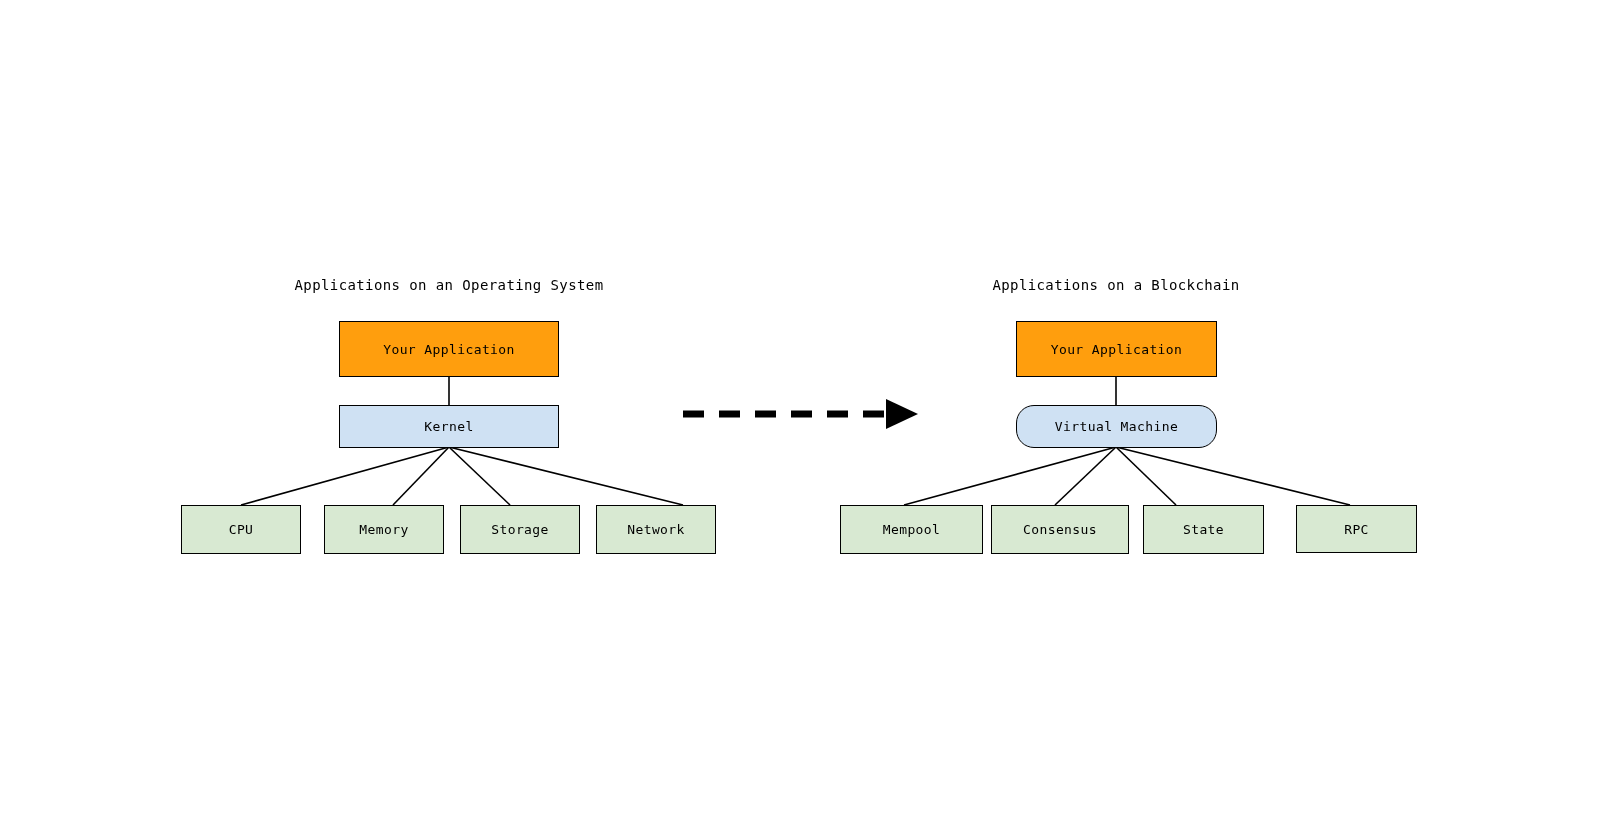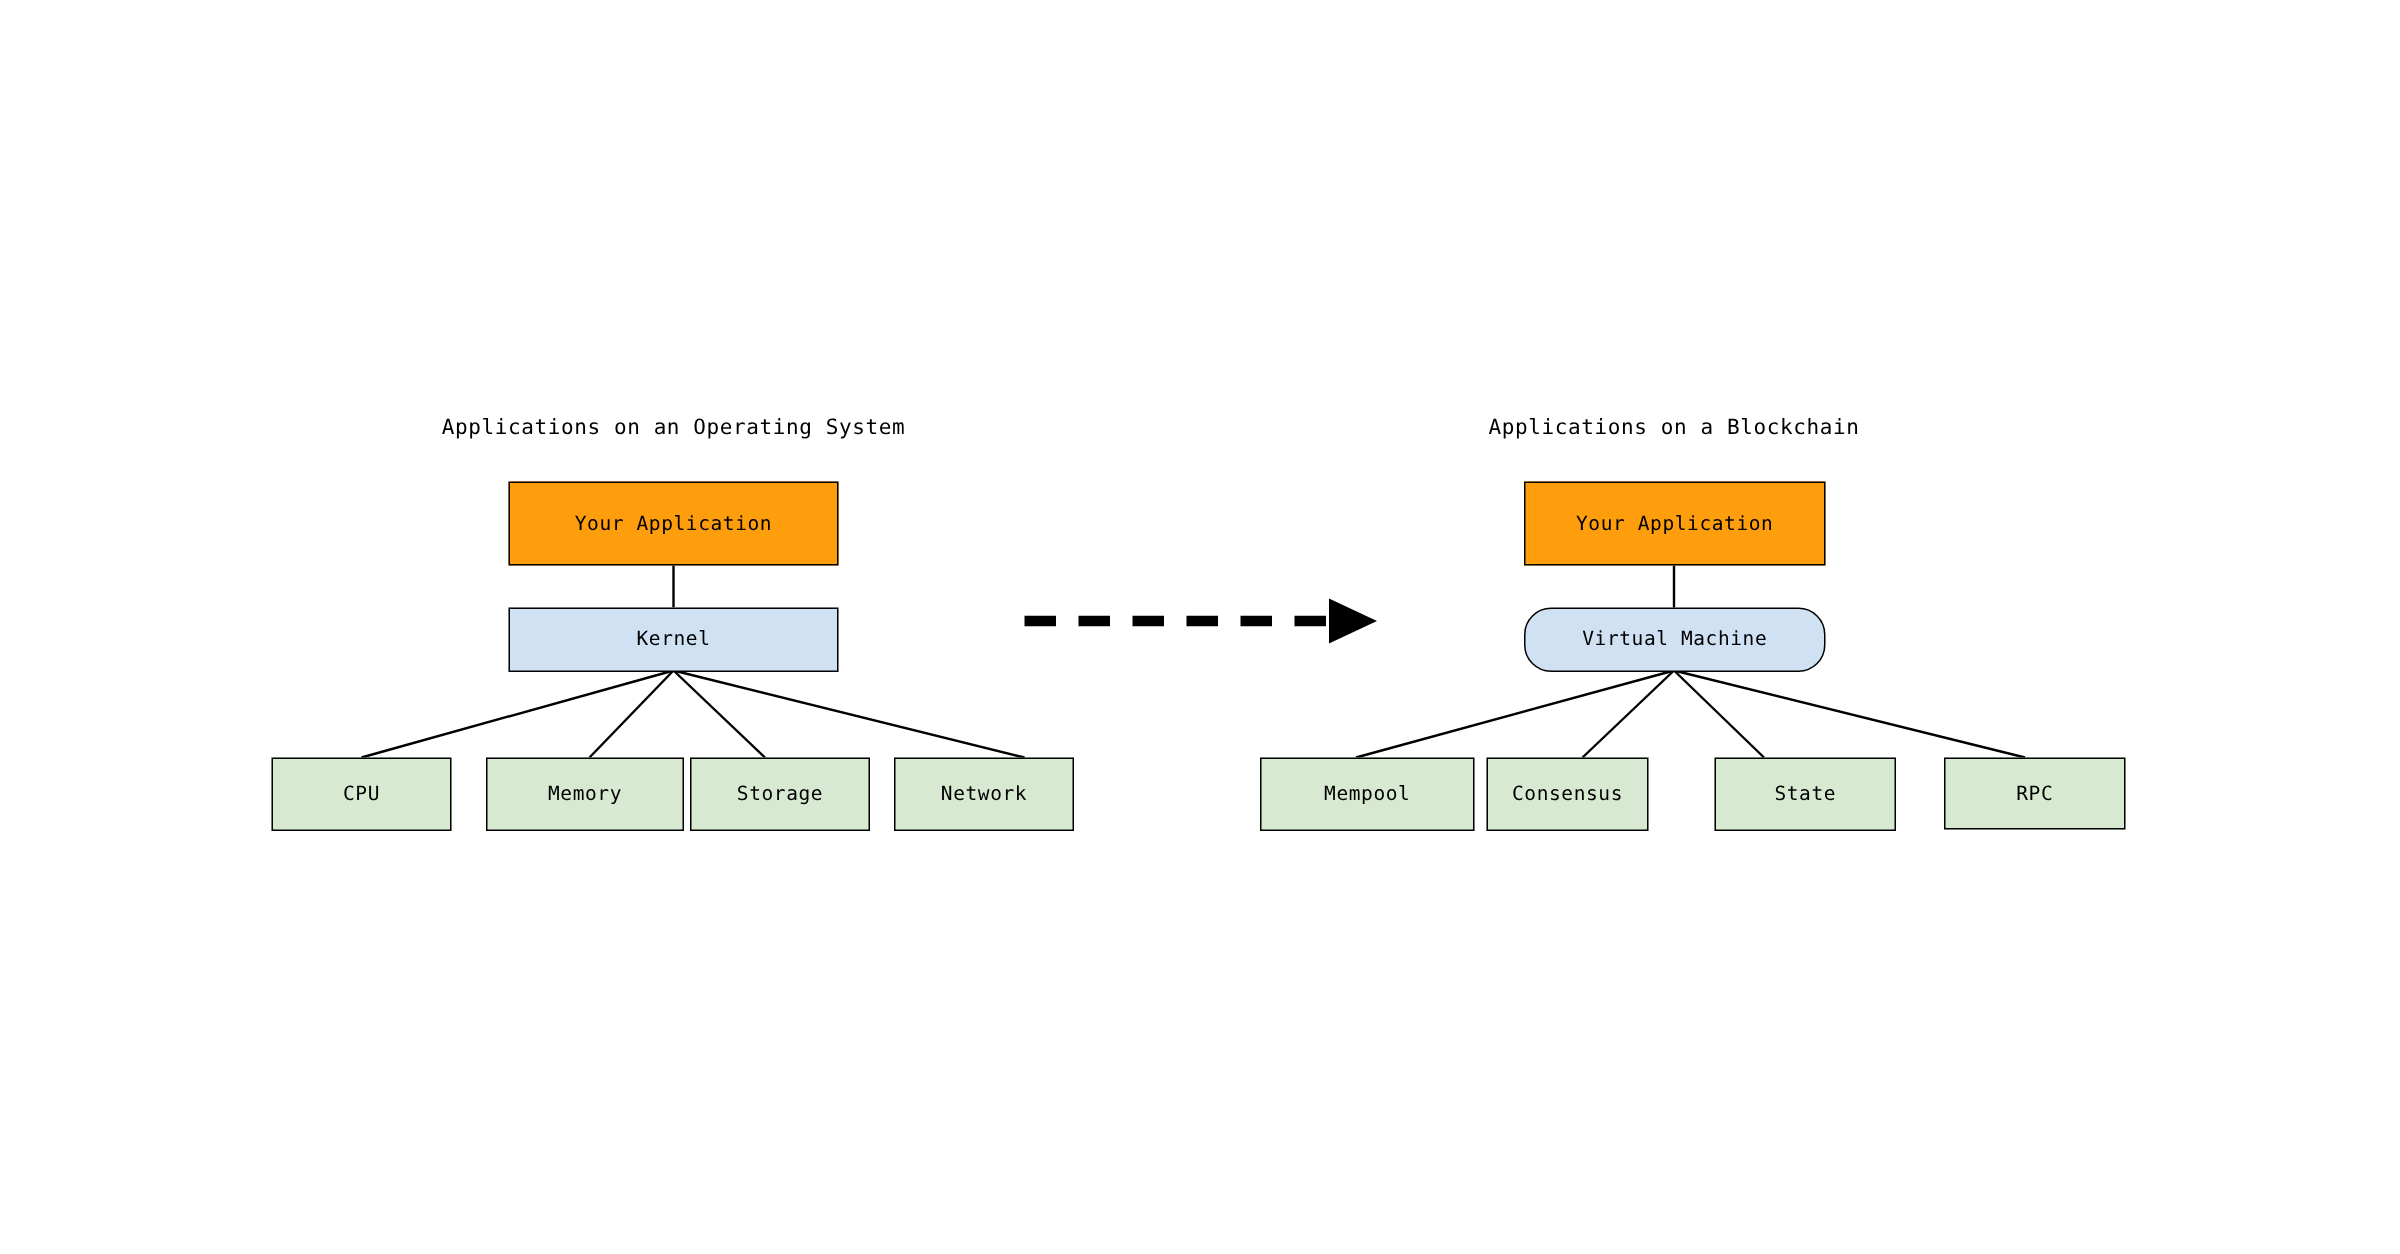--- a/index.html
+++ b/index.html
@@ -96,21 +96,21 @@
   </div>
 
   <div class="node vm" style="left:339px; top:405px; width:220px; height:43px;">
     <span>Kernel</span>
   </div>
 
   <div class="node leaf" style="left:181px; top:505px; width:120px; height:49px;">
     <span>CPU</span>
   </div>
 
-  <div class="node leaf" style="left:324px; top:505px; width:132px; height:49px;">
+  <div class="node leaf" style="left:324px; top:505px; width:120px; height:49px;">
     <span>Memory</span>
   </div>
 
   <div class="node leaf" style="left:460px; top:505px; width:120px; height:49px;">
     <span>Storage</span>
   </div>
 
   <div class="node leaf" style="left:596px; top:505px; width:120px; height:49px;">
     <span>Network</span>
   </div>
@@ -122,21 +122,21 @@
   </div>
 
   <div class="node vm" style="left:1016px; top:405px; width:201px; height:43px;border-radius:18px;">
     <span>Virtual Machine</span>
   </div>
 
   <div class="node leaf" style="left:840px; top:505px; width:143px; height:49px;">
     <span>Mempool</span>
   </div>
 
-  <div class="node leaf" style="left:991px; top:505px; width:108px; height:49px;">
+  <div class="node leaf" style="left:991px; top:505px; width:138px; height:49px;">
     <span>Consensus</span>
   </div>
 
   <div class="node leaf" style="left:1143px; top:505px; width:121px; height:49px;">
     <span>State</span>
   </div>
 
   <div class="node leaf" style="left:1296px; top:505px; width:121px; height:48px;">
     <span>RPC</span>
   </div>

